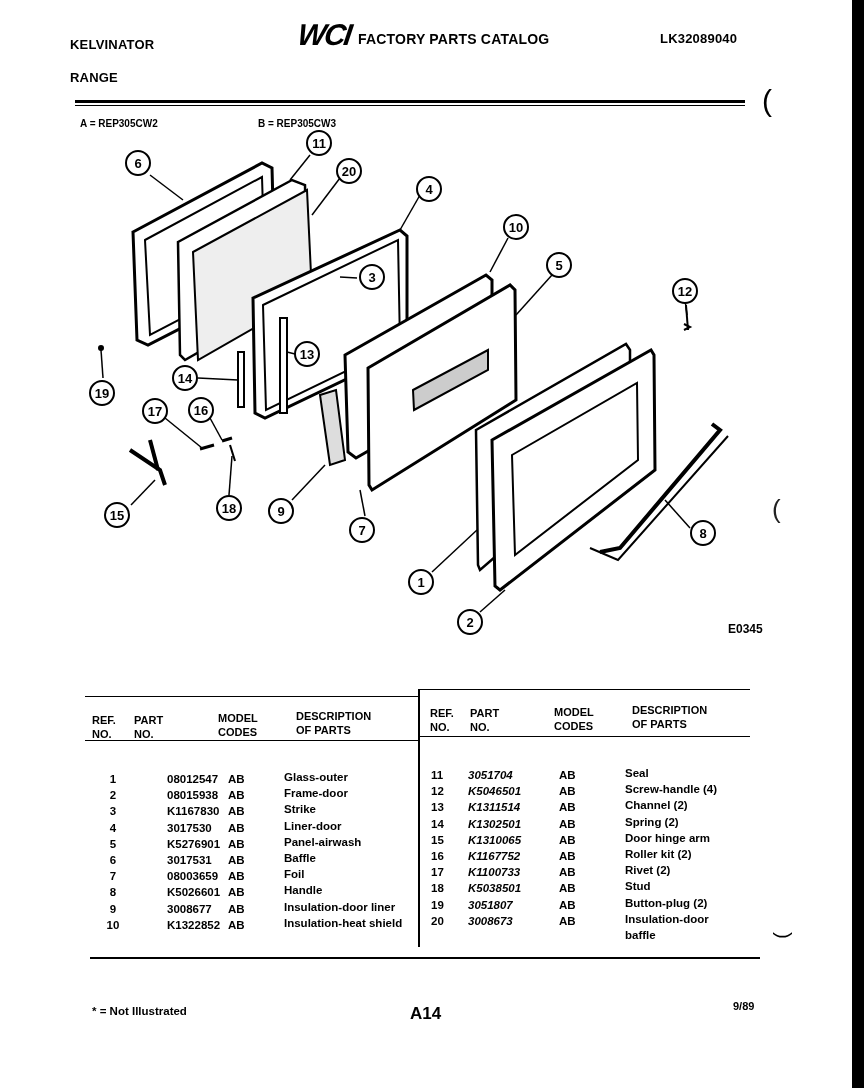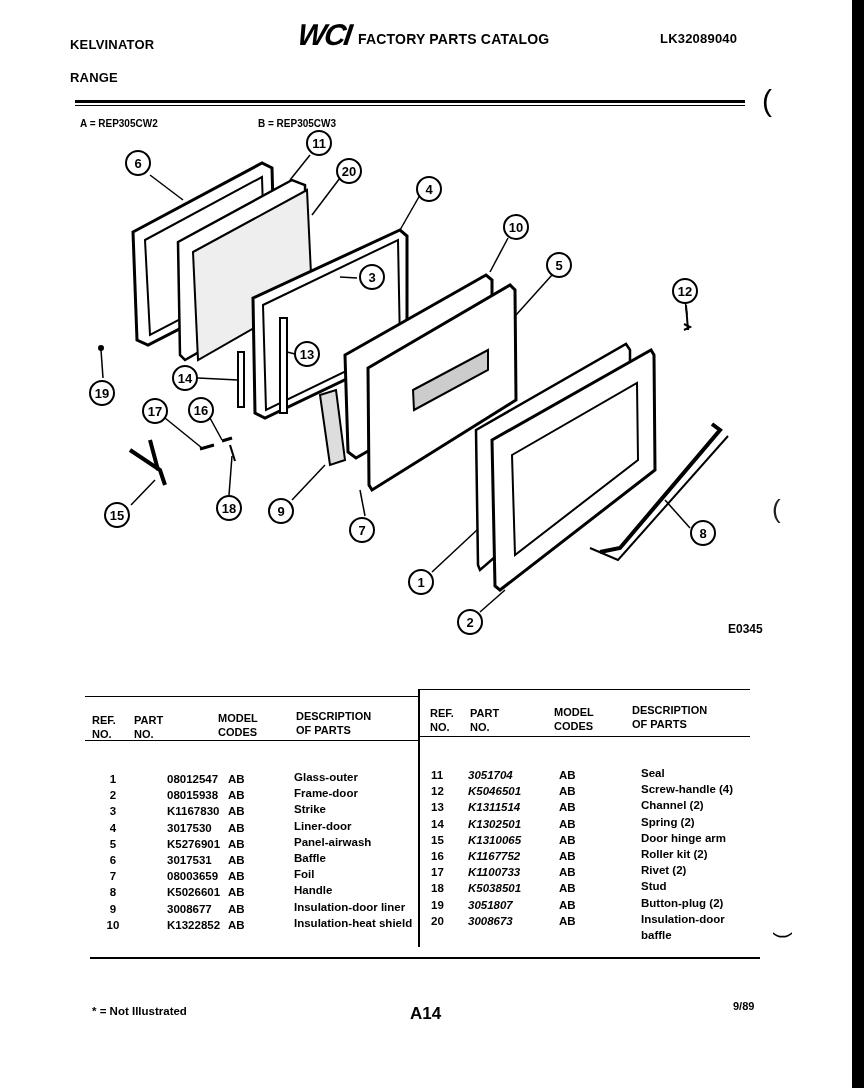--- a/index.html
+++ b/index.html
@@ -197,21 +197,21 @@
     <div>AB</div>
     <div>AB</div>
     <div>AB</div>
     <div>AB</div>
     <div>AB</div>
     <div>AB</div>
     <div>AB</div>
     <div>AB</div>
     <div>AB</div>
 </div>
-<div class="col td" style="left:294px;top:769px;">
+<div class="col td" style="left:284px;top:769px;">
   <div>Glass-outer</div>
     <div>Frame-door</div>
     <div>Strike</div>
     <div>Liner-door</div>
     <div>Panel-airwash</div>
     <div>Baffle</div>
     <div>Foil</div>
     <div>Handle</div>
     <div>Insulation-door liner</div>
     <div>Insulation-heat shield</div>
@@ -246,21 +246,21 @@
     <div>AB</div>
     <div>AB</div>
     <div>AB</div>
     <div>AB</div>
     <div>AB</div>
     <div>AB</div>
     <div>AB</div>
     <div>AB</div>
     <div>AB</div>
 </div>
-<div class="col td" style="left:625px;top:765px;margin-left:16px;">
+<div class="col td" style="left:625px;top:765px;">
   <div>Seal</div>
     <div>Screw-handle (4)</div>
     <div>Channel (2)</div>
     <div>Spring (2)</div>
     <div>Door hinge arm</div>
     <div>Roller kit (2)</div>
     <div>Rivet (2)</div>
     <div>Stud</div>
     <div>Button-plug (2)</div>
     <div>Insulation-door</div>

